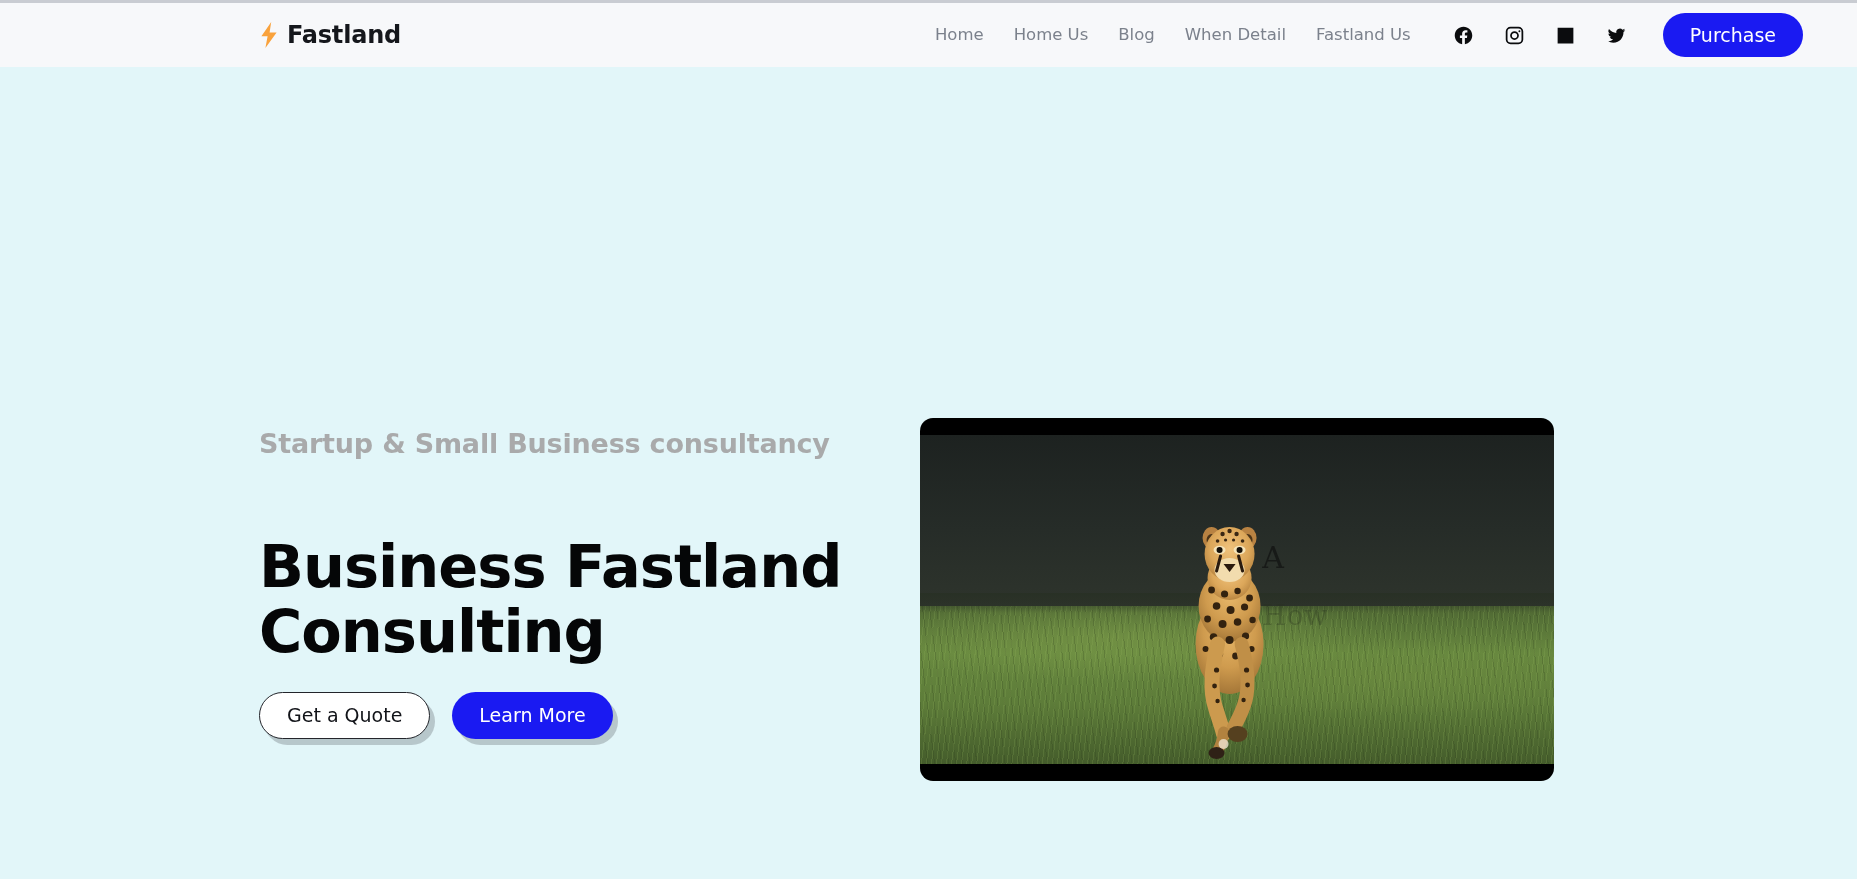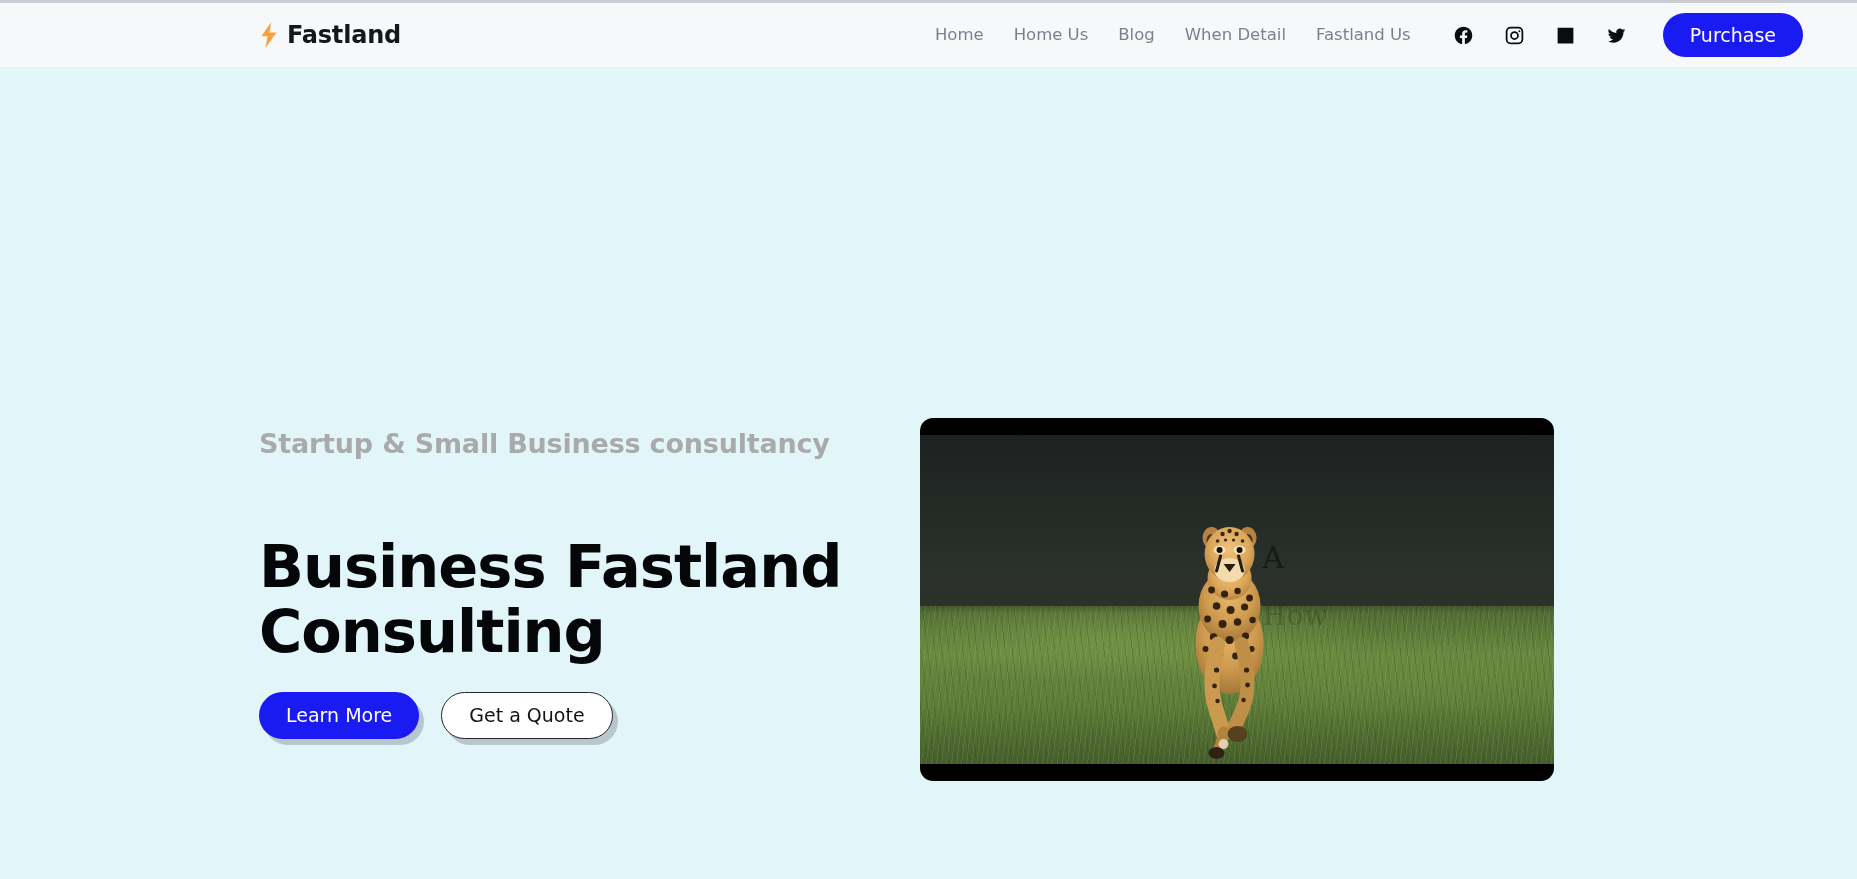--- a/index.html
+++ b/index.html
@@ -340,22 +340,22 @@
       <div class="hero-eyebrow">Startup &amp; Small Business consultancy</div>
 
       <h1 class="hero-title">
         <br>
         <span>Business Fastland</span><br>
         <span>Consulting</span>
       </h1>
 
 
       <div class="hero-actions">
+        <button class="btn btn-secondary">Get a Quote</button>
         <button class="btn btn-primary">Learn More</button>
-        <button class="btn btn-secondary">Get a Quote</button>
       </div>
     </div>
 
     <div class="hero-media">
       <div class="video-stage">
         <div class="scene-sky"></div>
         <div class="scene-grass"></div>
         <div class="grass-texture"></div>
         <div class="grass-blur"></div>
 

